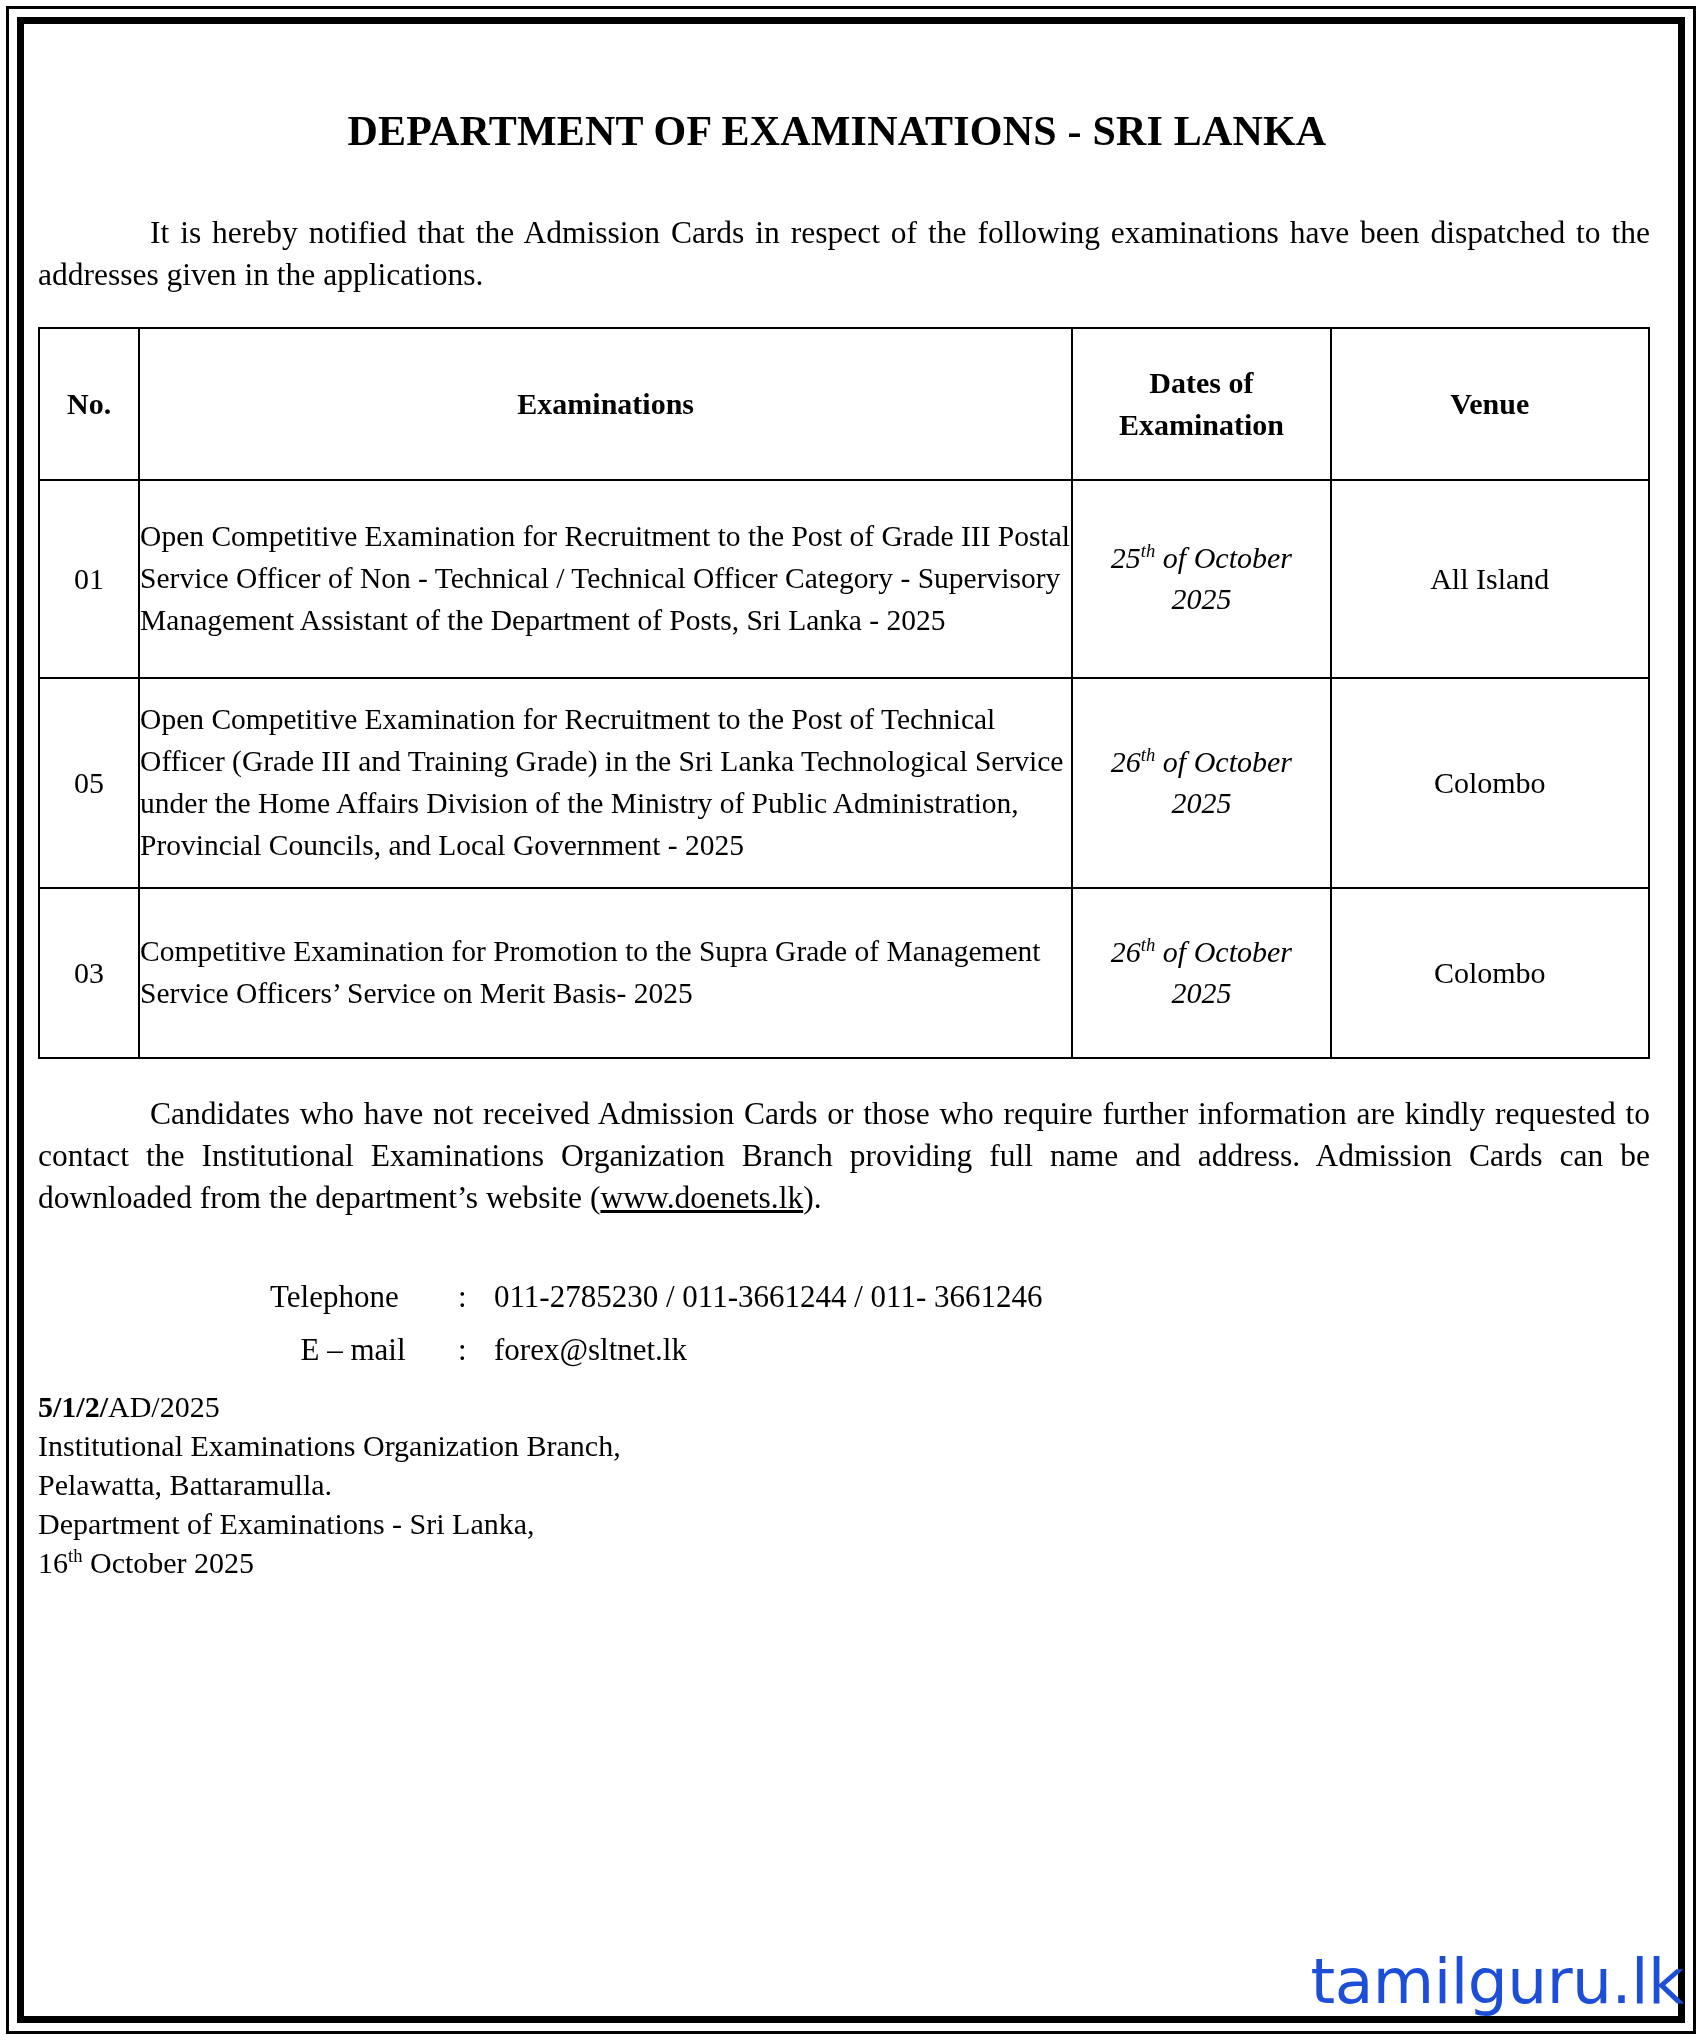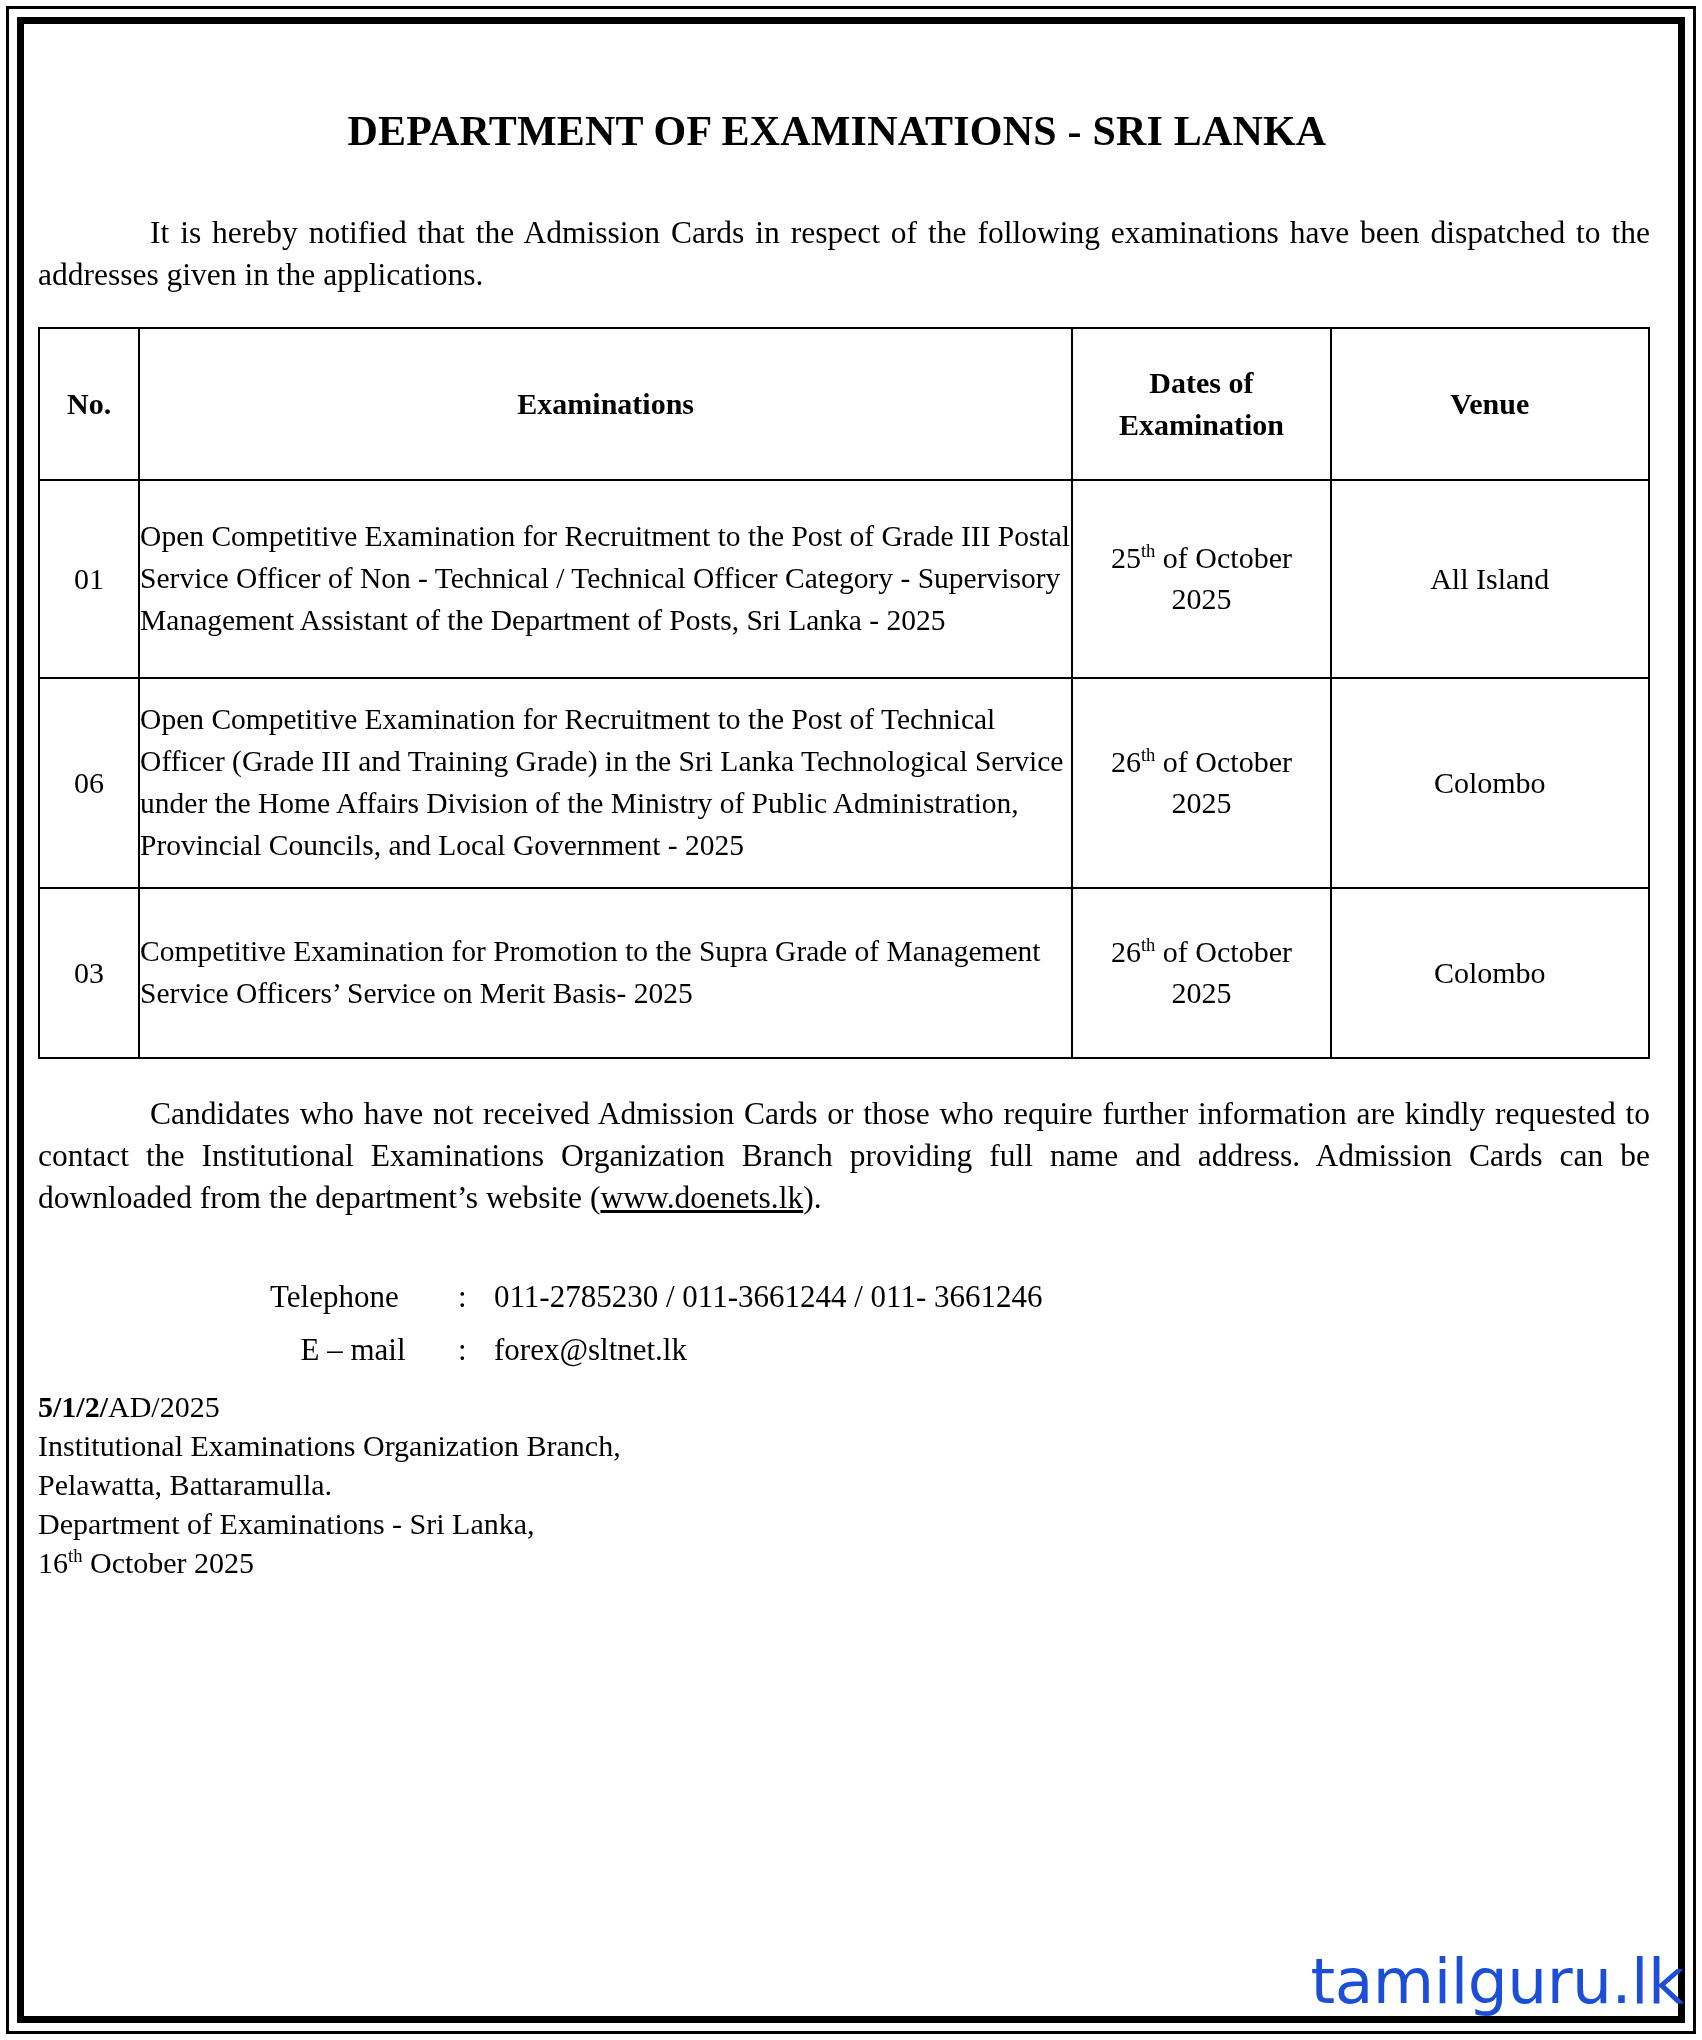--- a/index.html
+++ b/index.html
@@ -106,20 +106,21 @@
     line-height: 1.42;
     padding: 14px 16px 18px 16px;
     vertical-align: top;
     text-align: left;
   }
   td.cell-dates {
     text-align: center;
     font-size: 30px;
     line-height: 1.35;
     vertical-align: middle;
+    font-style: italic;
   }
   td.cell-venue {
     text-align: center;
     font-size: 30px;
     vertical-align: middle;
   }
   .row1 td { height: 196px; }
   .row2 td { height: 208px; }
   .row3 td { height: 168px; }
 
@@ -231,21 +232,21 @@
         <tr class="row1">
           <td class="cell-no">01</td>
           <td class="cell-exam">Open Competitive Examination for Recruitment to the Post of Grade III Postal Service Officer of Non - Technical / Technical Officer Category - Supervisory Management Assistant of the Department of Posts, Sri Lanka - 2025</td>
           <td class="cell-dates">
             <span>25</span><sup class="ord">th</sup><span> of October</span><br>
             <span>2025</span>
           </td>
           <td class="cell-venue">All Island</td>
         </tr>
         <tr class="row2">
-          <td class="cell-no">06</td>
+          <td class="cell-no">05</td>
           <td class="cell-exam">Open Competitive Examination for Recruitment to the Post of Technical Officer (Grade III and Training Grade) in the Sri Lanka Technological Service under the Home Affairs Division of the Ministry of Public Administration, Provincial Councils, and Local Government - 2025</td>
           <td class="cell-dates">
             <span>26</span><sup class="ord">th</sup><span> of October</span><br>
             <span>2025</span>
           </td>
           <td class="cell-venue">Colombo</td>
         </tr>
         <tr class="row3">
           <td class="cell-no">03</td>
           <td class="cell-exam">Competitive Examination for Promotion to the Supra Grade of Management Service Officers’ Service on Merit Basis- 2025</td>

